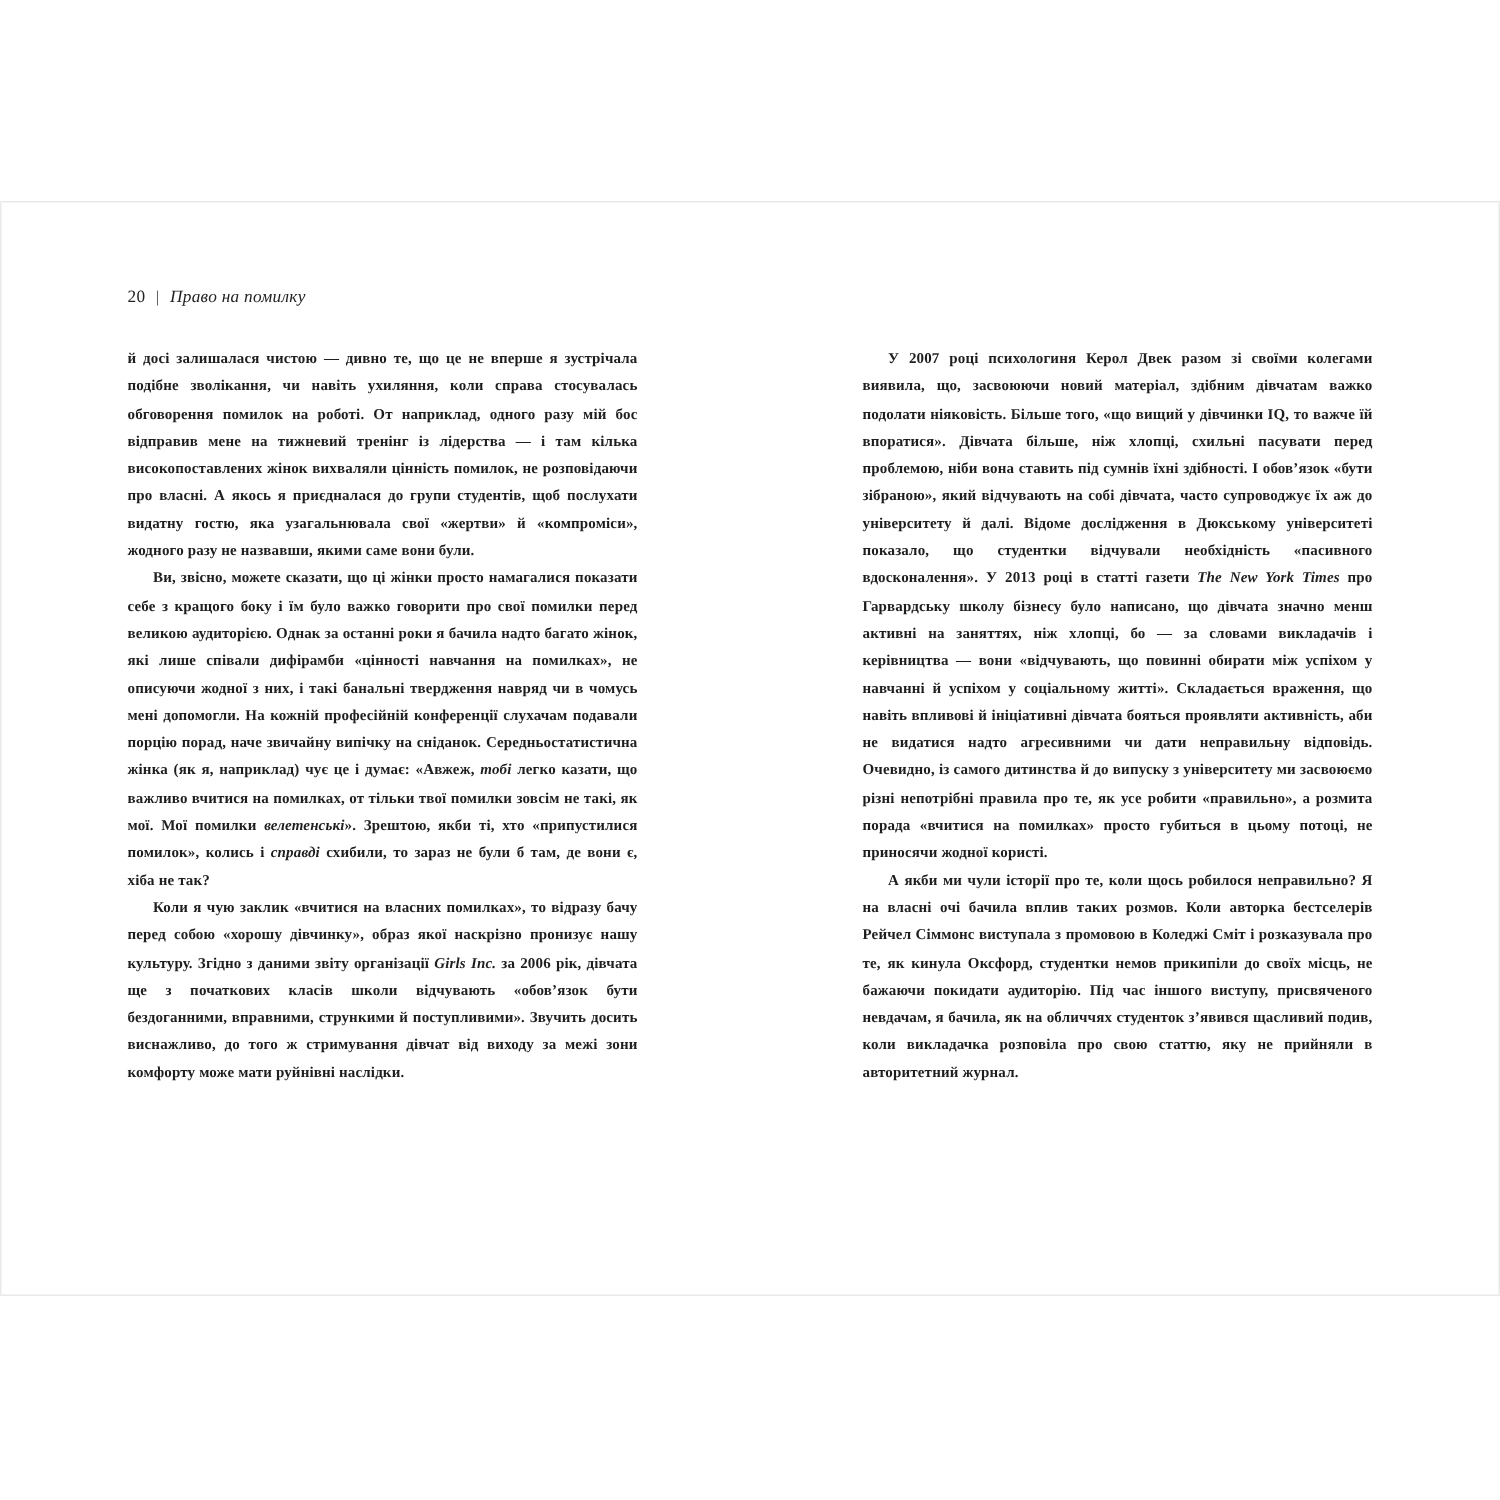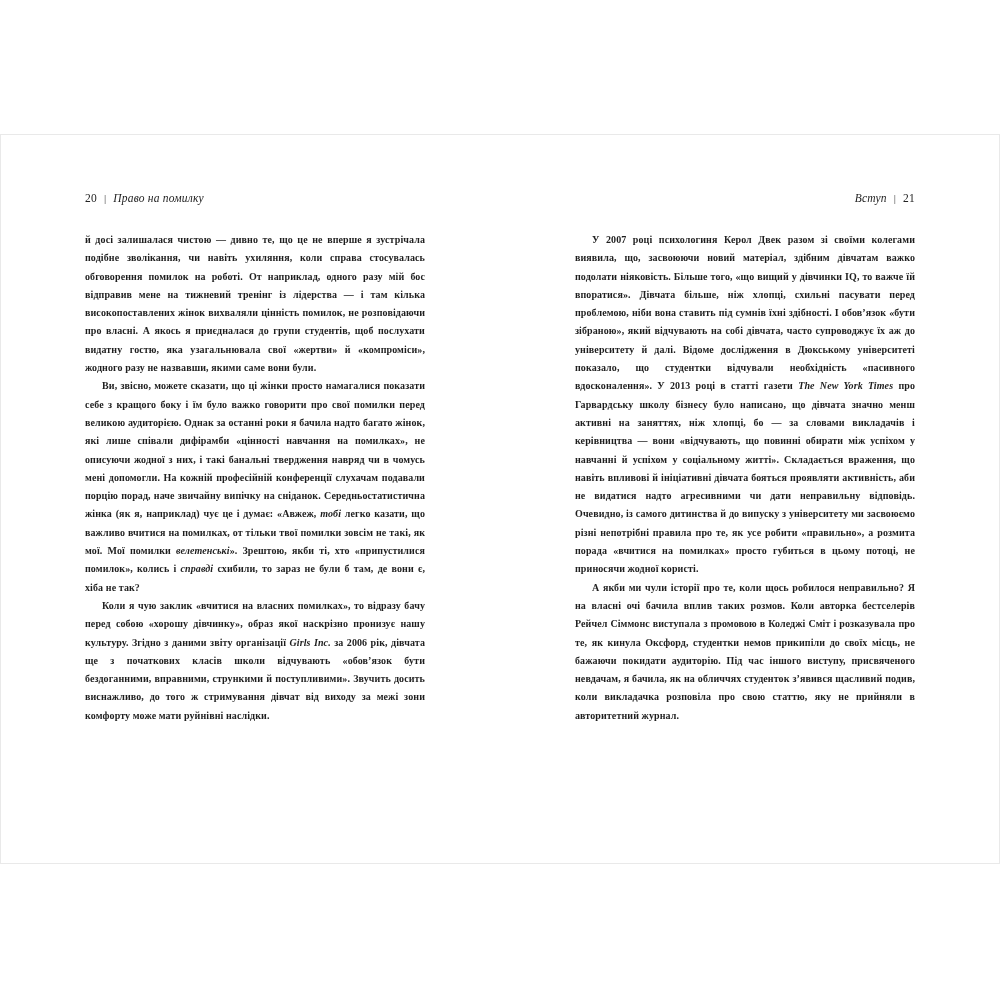--- a/index.html
+++ b/index.html
@@ -74,22 +74,19 @@
       <span>20</span><span class="sep">|</span><span class="it">Право на помилку</span>
     </header>
     <div class="body-text">
       <p class="para"><span>й досі залишалася чистою — дивно те, що це не вперше я зустрічала подібне зволікання, чи навіть ухиляння, коли справа стосувалась обговорення помилок на роботі. От наприклад, одного разу мій бос відправив мене на тижневий тренінг із лідерства — і там кілька високопоставлених жінок вихваляли цінність помилок, не розповідаючи про власні. А якось я приєдналася до групи студентів, щоб послухати видатну гостю, яка узагальнювала свої «жертви» й «компроміси», жодного разу не назвавши, якими саме вони були.</span></p>
       <p class="para indent"><span>Ви, звісно, можете сказати, що ці жінки просто намагалися показати себе з кращого боку і їм було важко говорити про свої помилки перед великою аудиторією. Однак за останні роки я бачила надто багато жінок, які лише співали дифірамби «цінності навчання на помилках», не описуючи жодної з них, і такі банальні твердження навряд чи в чомусь мені допомогли. На кожній професійній конференції слухачам подавали порцію порад, наче звичайну випічку на сніданок. Середньостатистична жінка (як я, наприклад) чує це і думає: «Авжеж, </span><span class="it">тобі</span><span> легко казати, що важливо вчитися на помилках, от тільки твої помилки зовсім не такі, як мої. Мої помилки </span><span class="it">велетенські</span><span>». Зрештою, якби ті, хто «припустилися помилок», колись і </span><span class="it">справді</span><span> схибили, то зараз не були б там, де вони є, хіба не так?</span></p>
       <p class="para indent"><span>Коли я чую заклик «вчитися на власних помилках», то відразу бачу перед собою «хорошу дівчинку», образ якої наскрізно пронизує нашу культуру. Згідно з даними звіту організації </span><span class="it">Girls Inc.</span><span> за 2006 рік, дівчата ще з початкових класів школи відчувають «обов’язок бути бездоганними, вправними, стрункими й поступливими». Звучить досить виснажливо, до того ж стримування дівчат від виходу за межі зони комфорту може мати руйнівні наслідки.</span></p>
     </div>
   </section>
 
   <section class="col right">
-    <header class="running-head align-right">
-      <span class="it">Вступ</span><span class="sep">|</span><span>21</span>
-    </header>
     <div class="body-text">
       <p class="para indent"><span>У 2007 році психологиня Керол Двек разом зі своїми колегами виявила, що, засвоюючи новий матеріал, здібним дівчатам важко подолати ніяковість. Більше того, «що вищий у дівчинки IQ, то важче їй впоратися». Дівчата більше, ніж хлопці, схильні пасувати перед проблемою, ніби вона ставить під сумнів їхні здібності. І обов’язок «бути зібраною», який відчувають на собі дівчата, часто супроводжує їх аж до університету й далі. Відоме дослідження в Дюкському університеті показало, що студентки відчували необхідність «пасивного вдосконалення». У 2013 році в статті газети </span><span class="it">The New York Times</span><span> про Гарвардську школу бізнесу було написано, що дівчата значно менш активні на заняттях, ніж хлопці, бо — за словами викладачів і керівництва — вони «відчувають, що повинні обирати між успіхом у навчанні й успіхом у соціальному житті». Складається враження, що навіть впливові й ініціативні дівчата бояться проявляти активність, аби не видатися надто агресивними чи дати неправильну відповідь. Очевидно, із самого дитинства й до випуску з університету ми засвоюємо різні непотрібні правила про те, як усе робити «правильно», а розмита порада «вчитися на помилках» просто губиться в цьому потоці, не приносячи жодної користі.</span></p>
       <p class="para indent"><span>А якби ми чули історії про те, коли щось робилося неправильно? Я на власні очі бачила вплив таких розмов. Коли авторка бестселерів Рейчел Сіммонс виступала з промовою в Коледжі Сміт і розказувала про те, як кинула Оксфорд, студентки немов прикипіли до своїх місць, не бажаючи покидати аудиторію. Під час іншого виступу, присвяченого невдачам, я бачила, як на обличчях студенток з’явився щасливий подив, коли викладачка розповіла про свою статтю, яку не прийняли в авторитетний журнал.</span></p>
     </div>
   </section>
 
 </div>
 
 </body></html>

